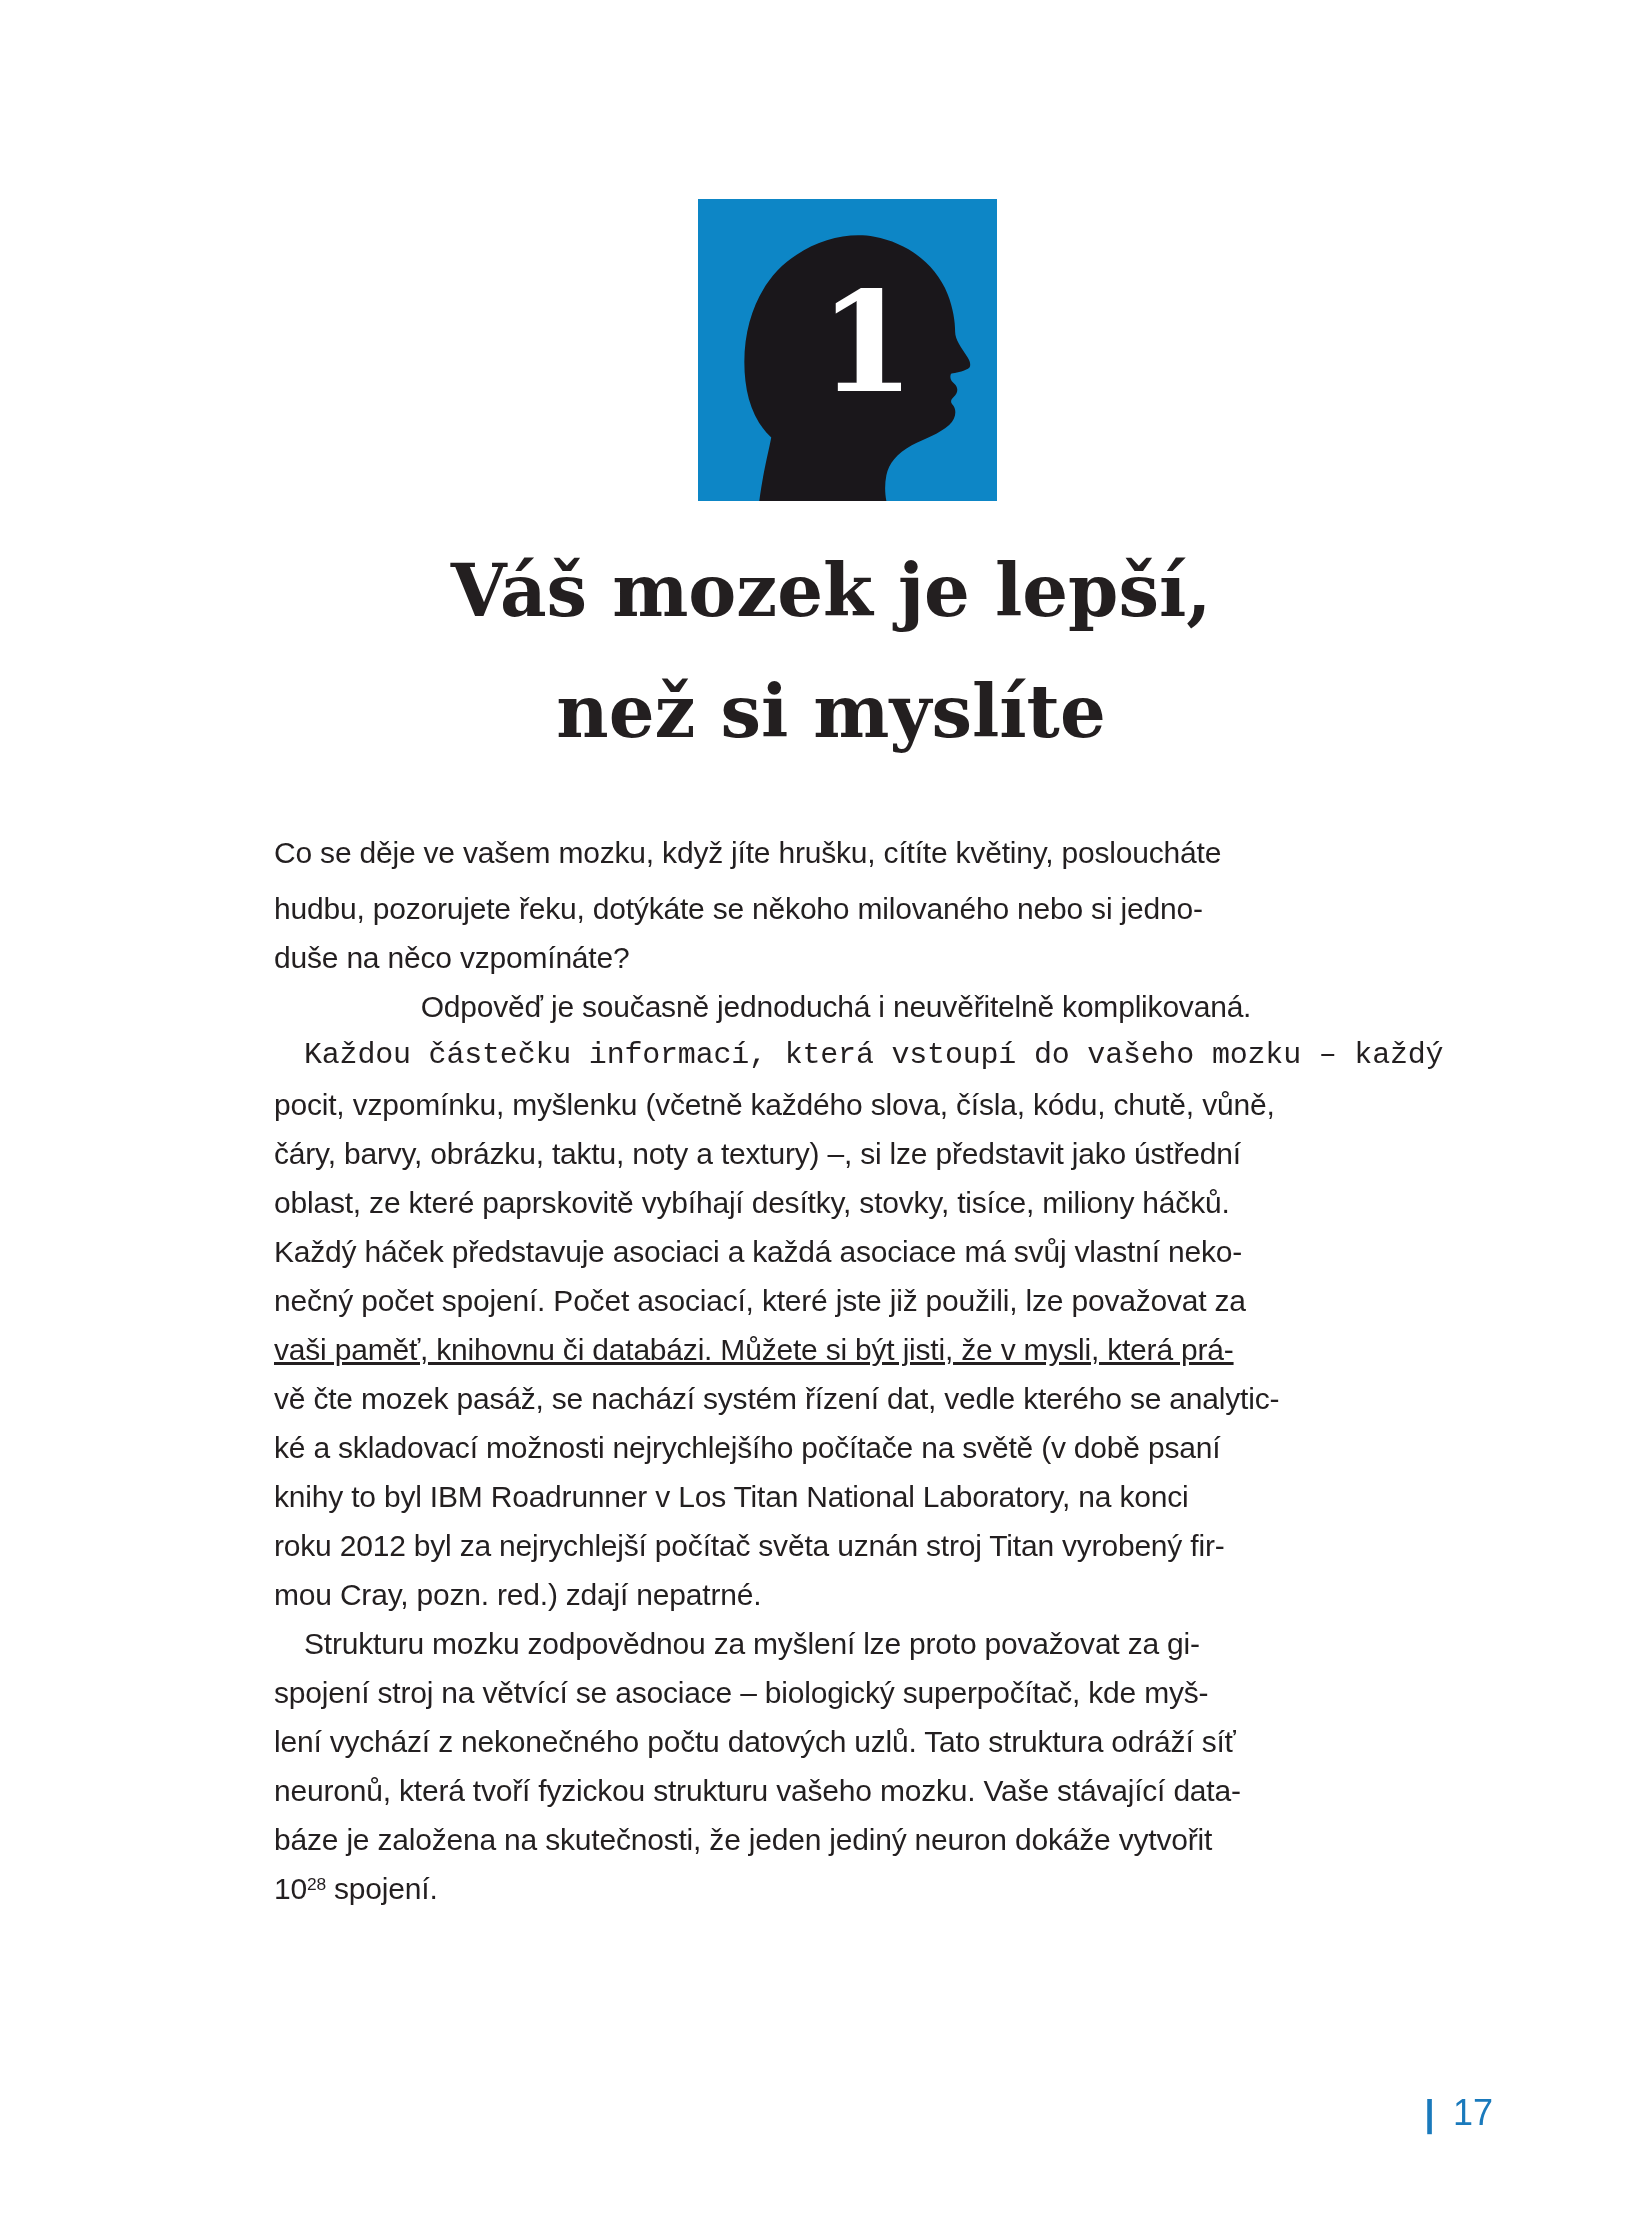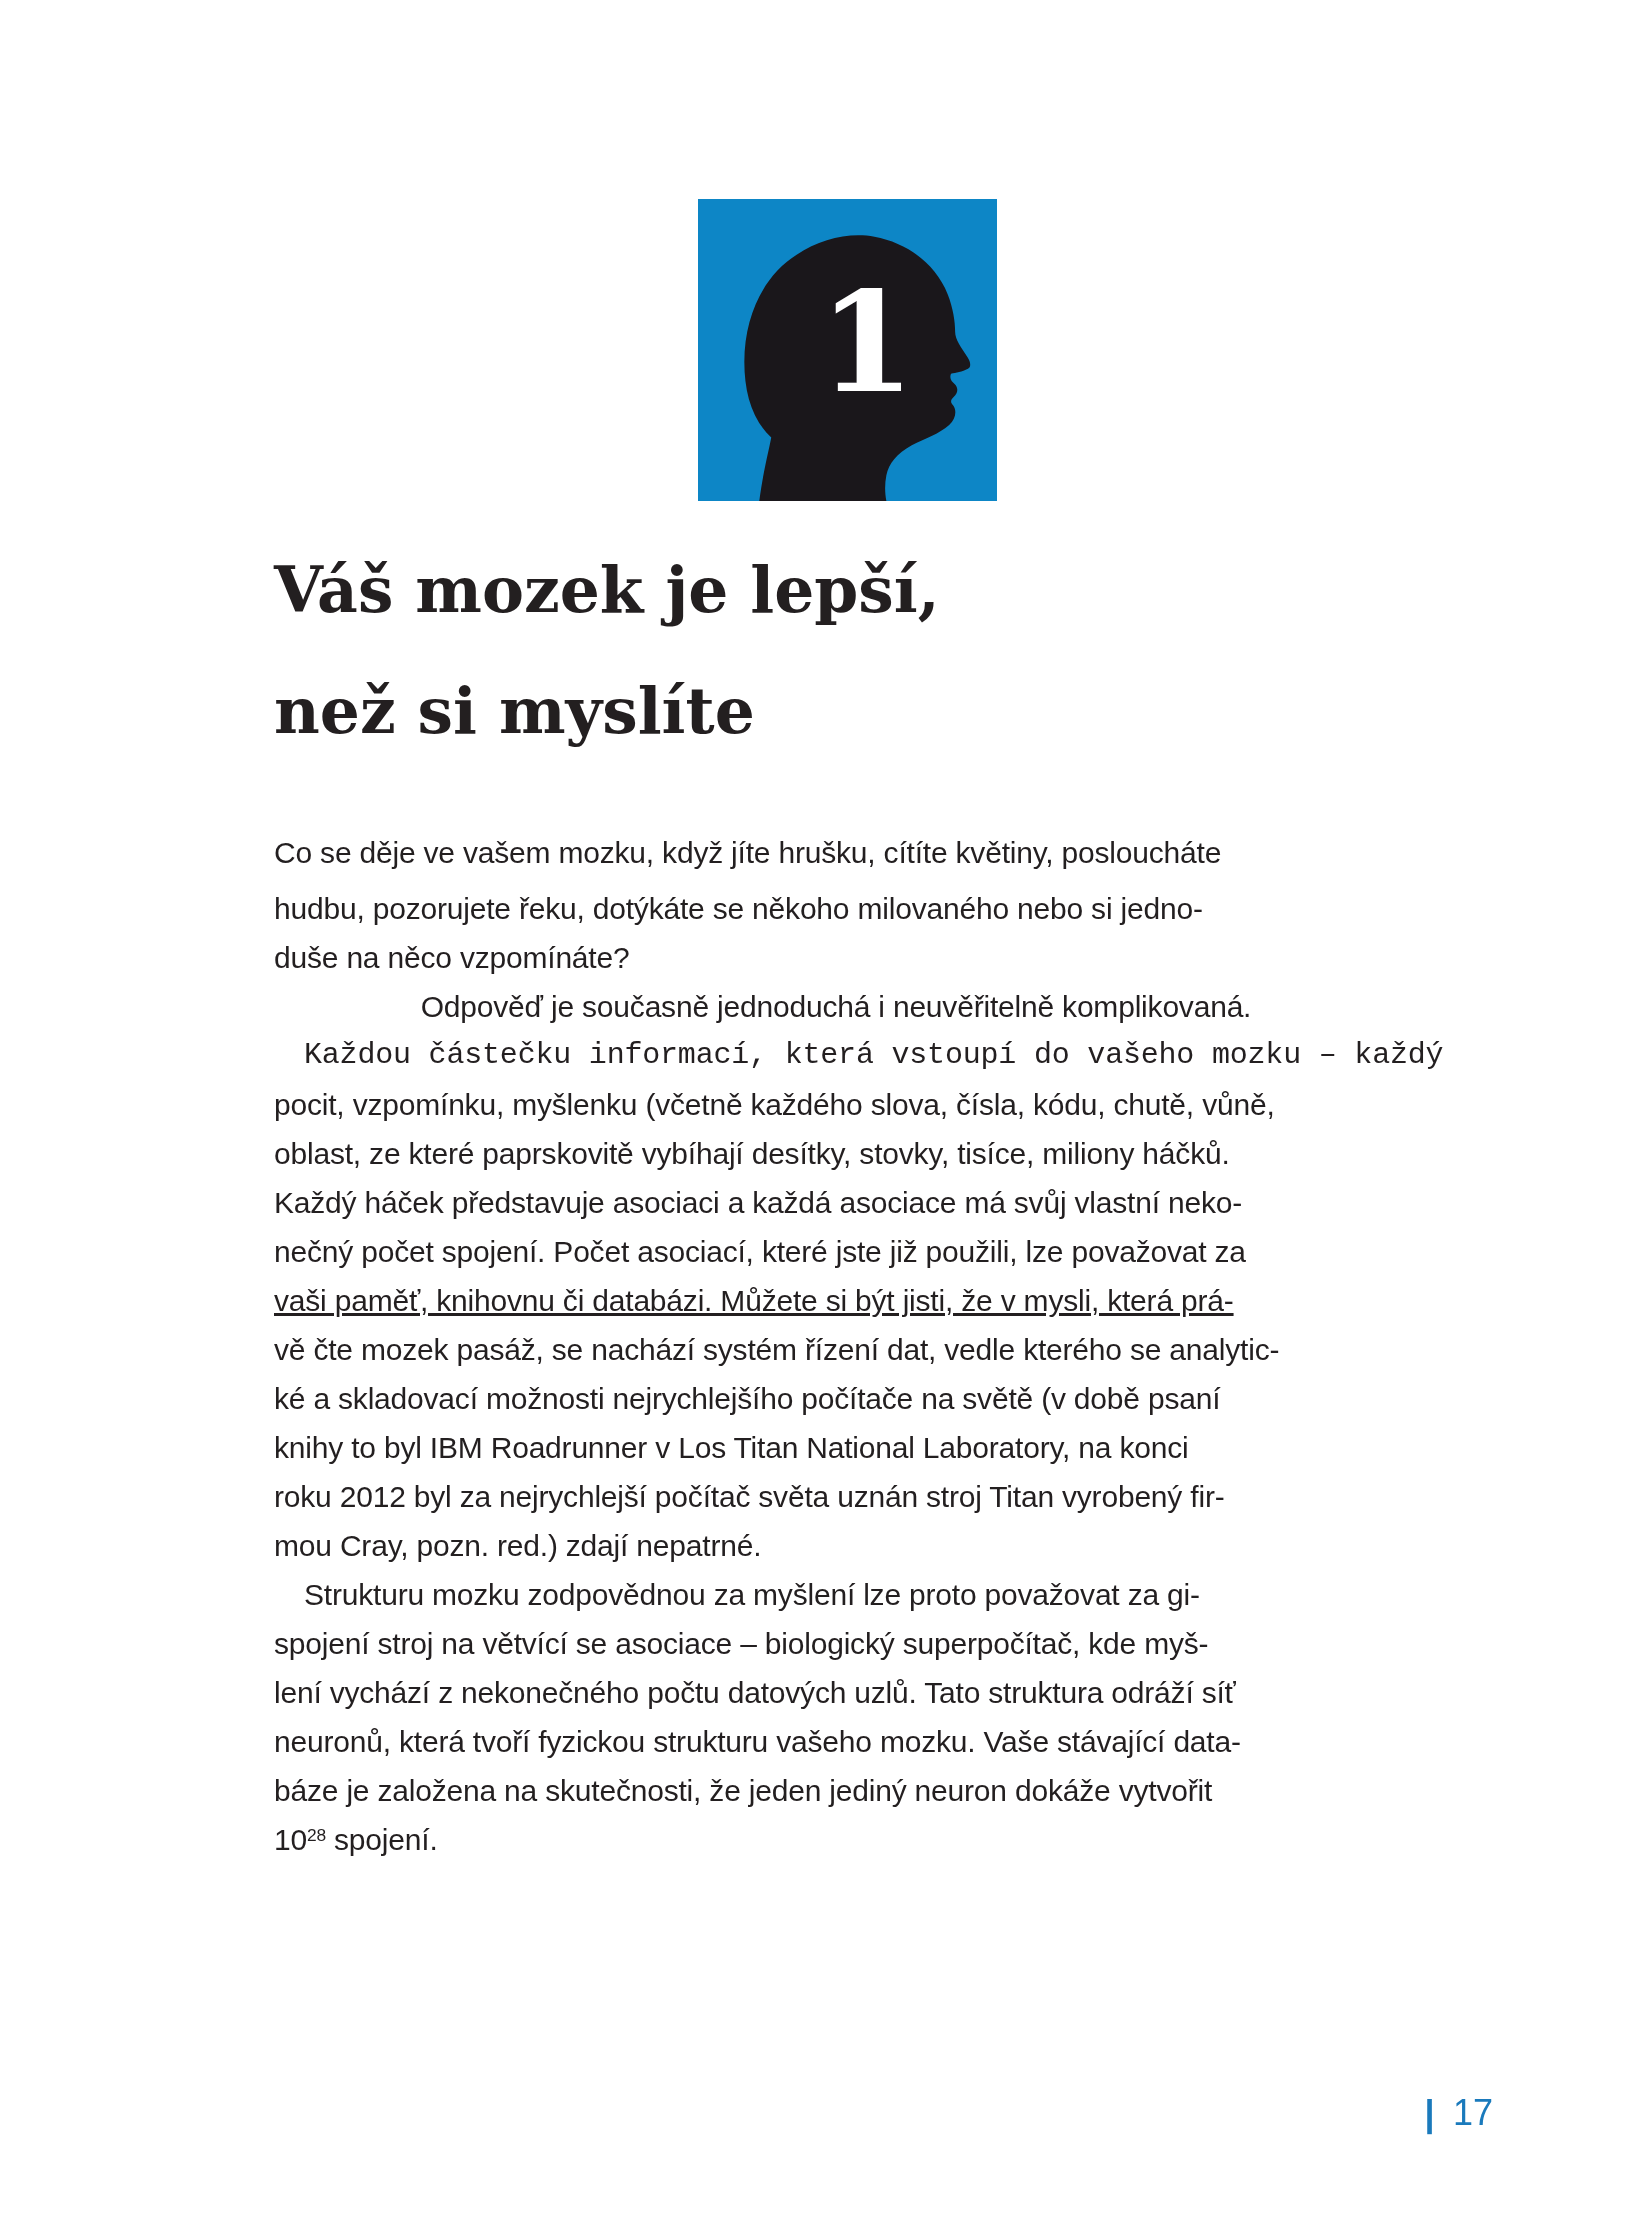--- a/index.html
+++ b/index.html
@@ -5,22 +5,22 @@
   html,body{margin:0;padding:0;background:#888;}
   .page{position:relative;width:1645px;height:2216px;background:#ffffff;overflow:hidden;
         font-family:"Liberation Sans","DejaVu Sans",sans-serif;}
   .chapter-icon{position:absolute;left:698px;top:199px;width:299px;height:302px;
         background:var(--accent,#0d86c6);}
   .chapter-icon svg{display:block;width:100%;height:100%;}
   .head-path{fill:var(--headblack,#1a171b);}
   .chapnum{fill:var(--numwhite,#ffffff);font-family:"DejaVu Serif","Liberation Serif",serif;
         font-weight:bold;font-size:46px;}
   .title{position:absolute;left:274px;top:530px;width:1114px;margin:0;
-        font-family:"DejaVu Serif","Liberation Serif",serif;
-        font-weight:600;font-size:63px;line-height:121px;color:var(--ink,#231f20);
+        text-align:center;font-family:"DejaVu Serif","Liberation Serif",serif;
+        font-weight:600;font-size:72px;line-height:121px;color:var(--ink,#231f20);
         letter-spacing:0px;}
   .title .tl{display:block;}
   .body-text{position:absolute;left:274px;top:828px;width:1094px;
         font-size:30px;line-height:49px;letter-spacing:-0.2px;color:var(--ink,#231f20);}
   .line{white-space:nowrap;text-align:left;}
   .line.indent{text-indent:30px;}
   sup{font-size:0.58em;line-height:0;vertical-align:baseline;position:relative;top:-0.5em;}
   .footer{position:absolute;top:2093px;right:152px;display:flex;align-items:center;gap:18.3px;
         color:var(--pageblue,#1a7abc);font-size:36px;line-height:40px;}
   .sep{font-weight:bold;transform:scaleY(1.05);}
@@ -59,20 +59,21 @@
     <span class="tl">než si myslíte</span>
   </h1>
 
   <div class="body-text">
       <div class="line" style="word-spacing: 0px; transform: none;">Co se děje ve vašem mozku, když jíte hrušku, cítíte květiny, posloucháte</div>
       <div class="line" style="word-spacing: 0px; transform: none; margin-top: 7px;">hudbu, pozorujete řeku, dotýkáte se někoho milovaného nebo si jedno-</div>
       <div class="line last" style="word-spacing: 0px; transform: none;">duše na něco vzpomínáte?</div>
       <div class="line indent last" style="word-spacing: 0px; transform: none; text-align: center;">Odpověď je současně jednoduchá i neuvěřitelně komplikovaná.</div>
       <div class="line indent" style="word-spacing: 0px; transform: none; font-family: Liberation Mono, monospace;">Každou částečku informací, která vstoupí do vašeho mozku – každý</div>
       <div class="line" style="word-spacing: 0px; transform: none;">pocit, vzpomínku, myšlenku (včetně každého slova, čísla, kódu, chutě, vůně,</div>
+      <div class="line" style="word-spacing: 0px; transform: none;">čáry, barvy, obrázku, taktu, noty a textury) –, si lze představit jako ústřední</div>
       <div class="line" style="word-spacing: 0px; transform: none;">oblast, ze které paprskovitě vybíhají desítky, stovky, tisíce, miliony háčků.</div>
       <div class="line" style="word-spacing: 0px; transform: none;">Každý háček představuje asociaci a každá asociace má svůj vlastní neko-</div>
       <div class="line" style="word-spacing: 0px; transform: none;">nečný počet spojení. Počet asociací, které jste již použili, lze považovat za</div>
       <div class="line" style="word-spacing: 0px; transform: none; text-decoration: underline;">vaši paměť, knihovnu či databázi. Můžete si být jisti, že v mysli, která prá-</div>
       <div class="line" style="word-spacing: 0px; transform: none;">vě čte mozek pasáž, se nachází systém řízení dat, vedle kterého se analytic-</div>
       <div class="line" style="word-spacing: 0px; transform: none;">ké a skladovací možnosti nejrychlejšího počítače na světě (v době psaní</div>
       <div class="line" style="word-spacing: 0px; transform: none;">knihy to byl IBM Roadrunner v Los Titan National Laboratory, na konci</div>
       <div class="line" style="word-spacing: 0px; transform: none;">roku 2012 byl za nejrychlejší počítač světa uznán stroj Titan vyrobený fir-</div>
       <div class="line last" style="word-spacing: 0px; transform: none;">mou Cray, pozn. red.) zdají nepatrné.</div>
       <div class="line indent" style="word-spacing: 0px; transform: none;">Strukturu mozku zodpovědnou za myšlení lze proto považovat za gi-</div>

